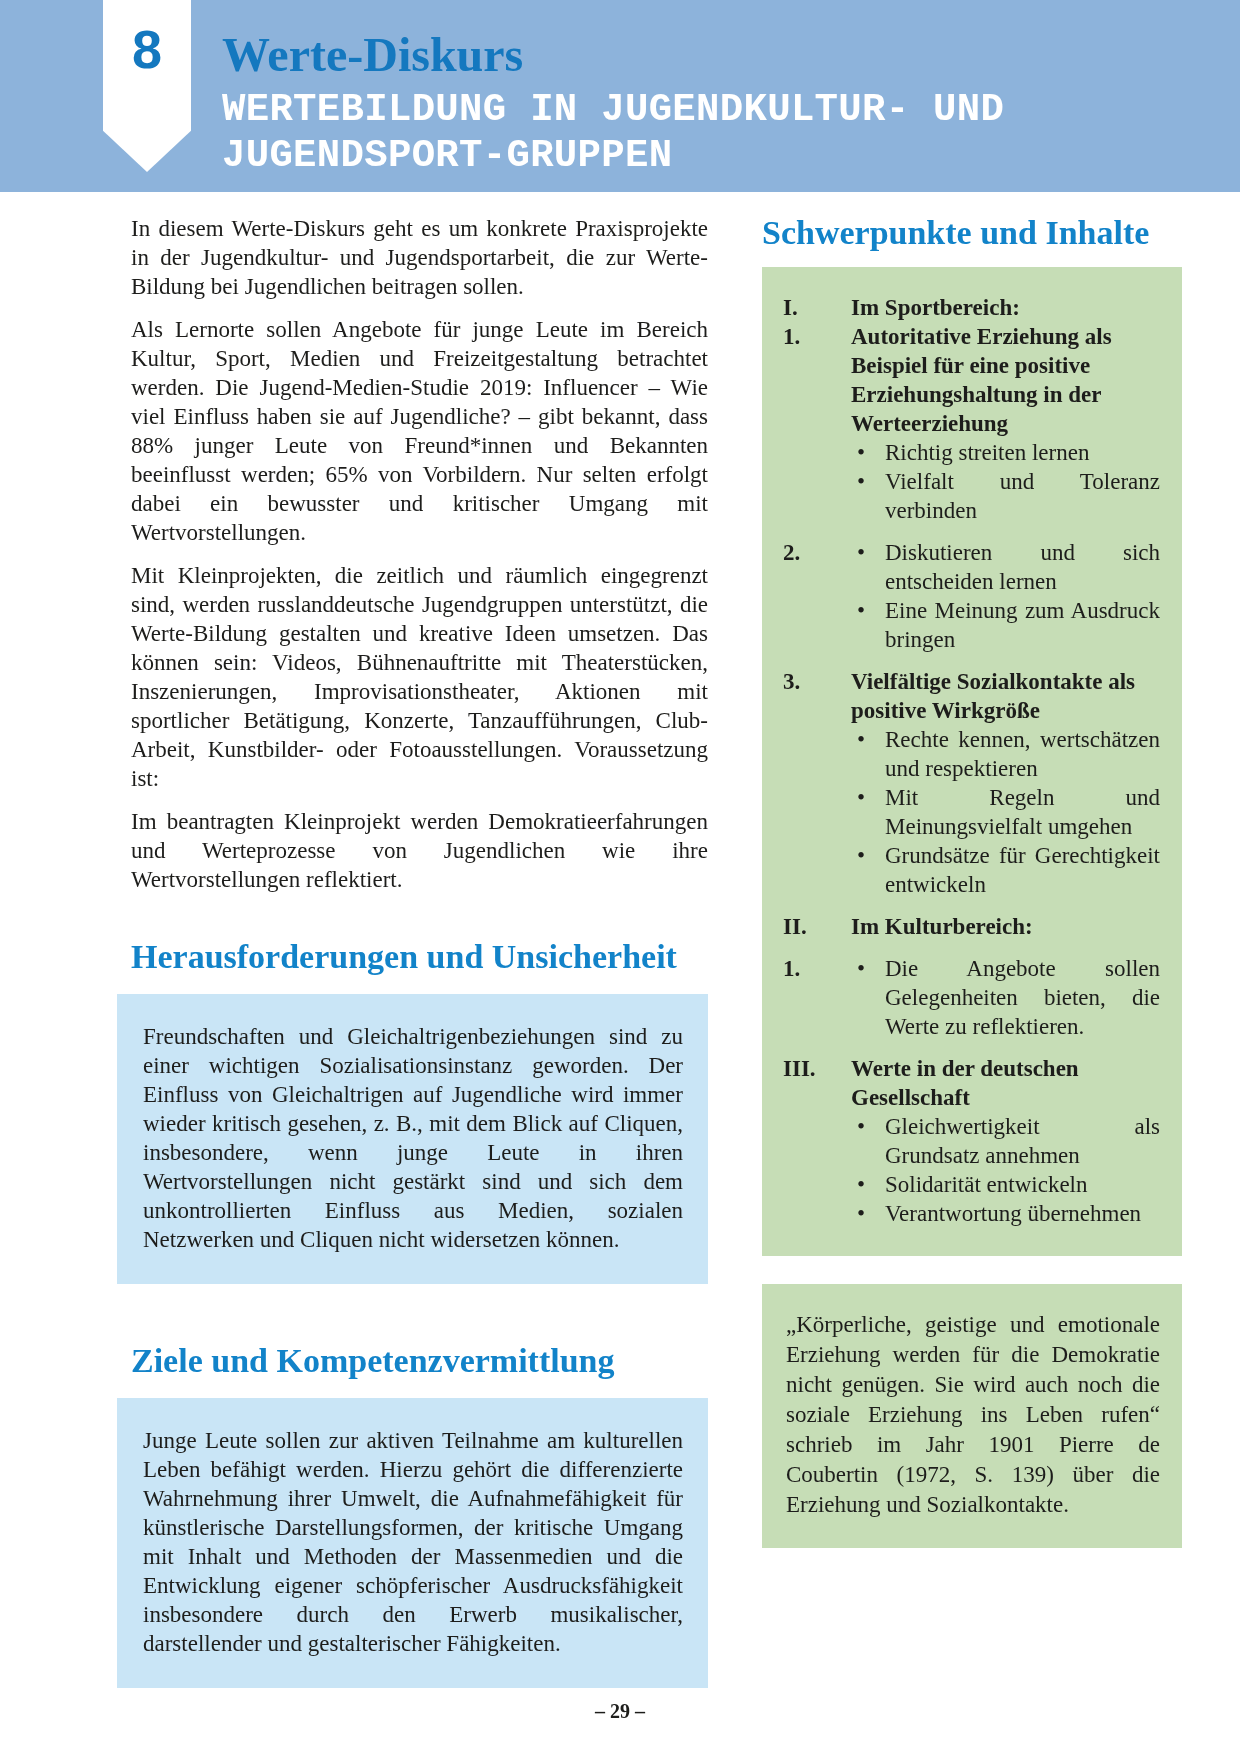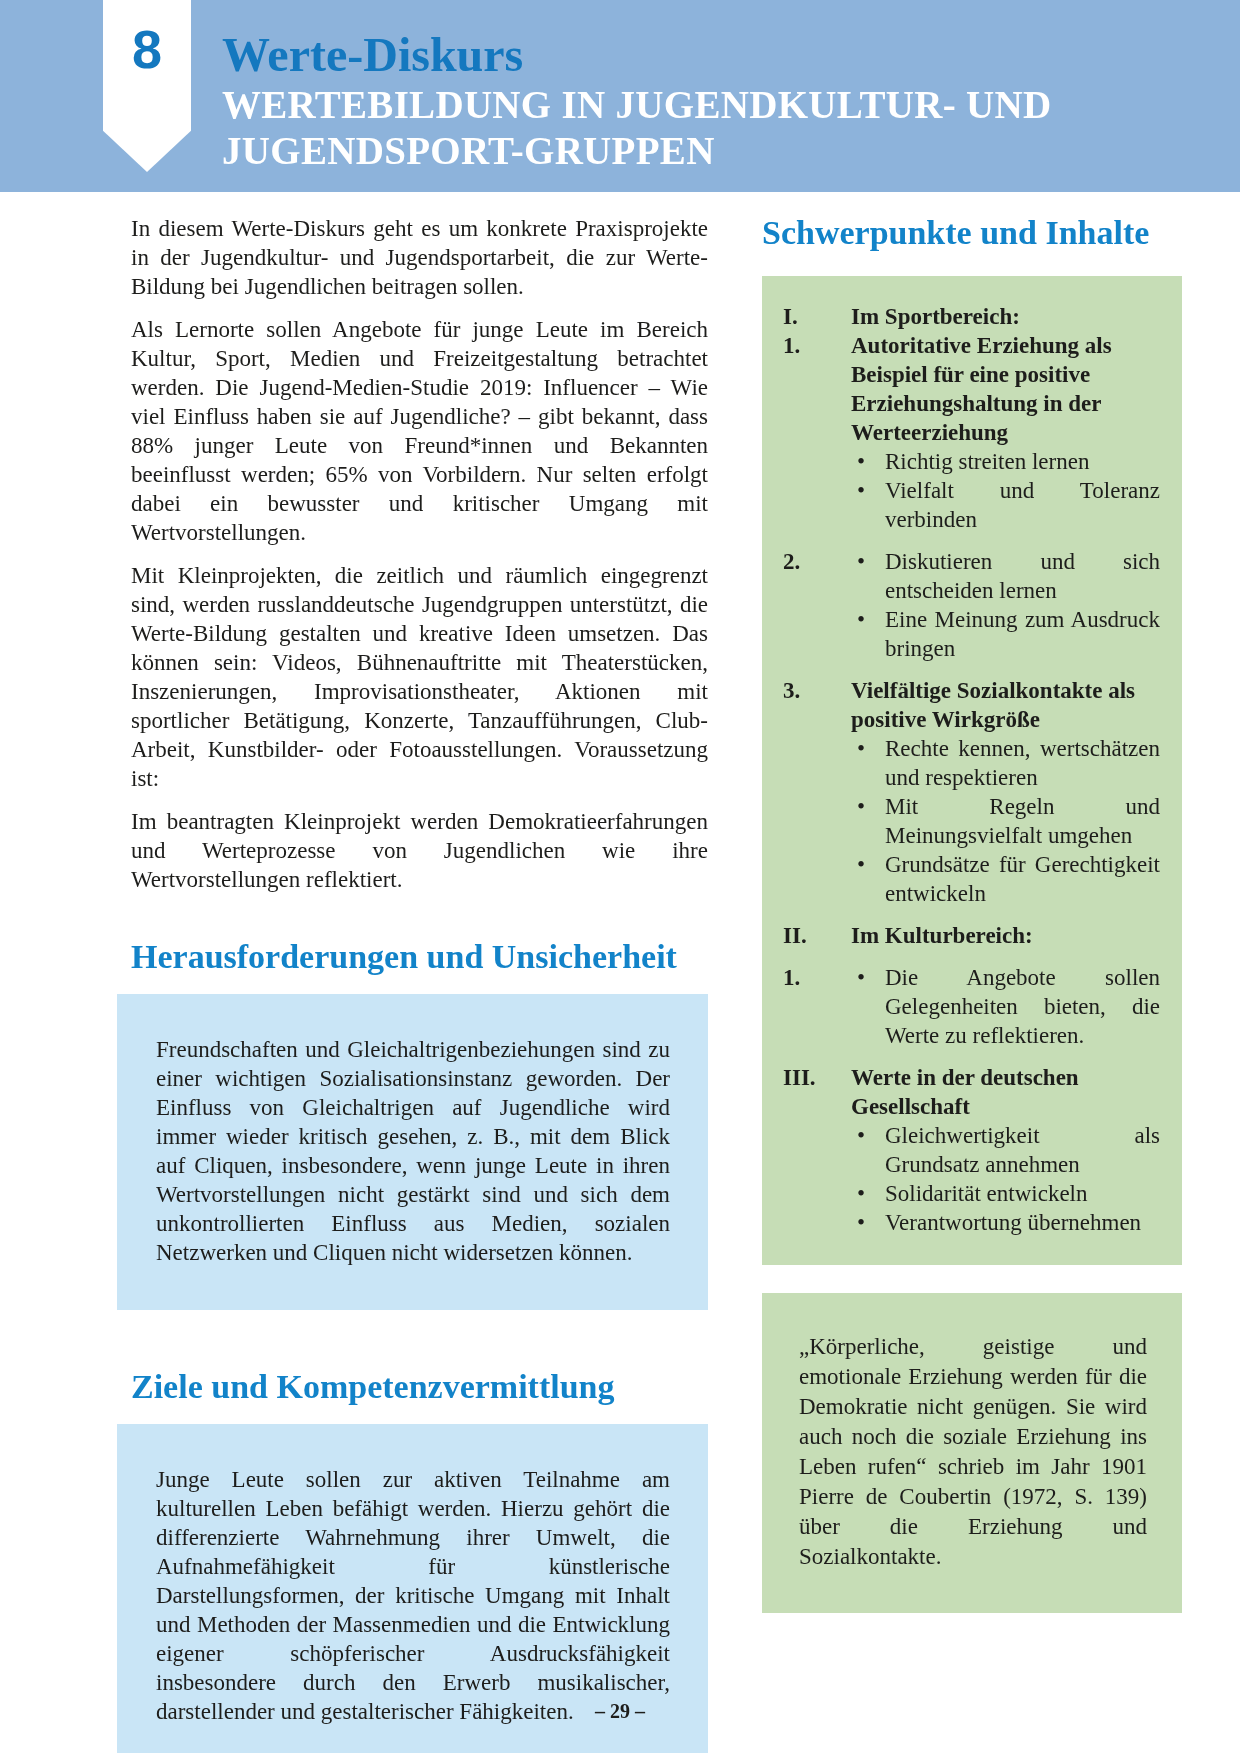--- a/index.html
+++ b/index.html
@@ -37,47 +37,47 @@
     font-family:"Liberation Sans", sans-serif;
     font-weight:bold;font-size:54px;line-height:58px;
     color:var(--accent-blue);
   }
   .titles{position:absolute;left:222px;top:28px;}
   h1{
     margin:0;font-size:48px;line-height:54px;font-weight:bold;
     color:var(--accent-blue);
   }
   .subtitle{
-    width:830px;
+    margin-top:5px;width:830px;
     font-size:39px;line-height:46px;font-weight:bold;
-    color:#ffffff;text-transform:uppercase;letter-spacing:.3px;
+    color:#ffffff;text-transform:uppercase;letter-spacing:.3px;font-family:Liberation Mono, monospace;
   }
 
   
   .left-col{position:absolute;left:117px;top:214px;width:591px;}
   .right-col{position:absolute;left:762px;top:214px;width:420px;}
 
   .body-par{
     margin:0 0 14px 14px;
     font-size:23px;line-height:29px;text-align:justify;
   }
   h2{
     margin:0;font-size:34px;line-height:38px;font-weight:bold;
     color:var(--heading-blue);
   }
   .left-col h2{margin:44px 0 18px 14px;}
   .left-col h2.second{margin-top:58px;}
-  .right-col h2{margin:0 0 24px 0;}
+  .right-col h2{margin:0 0 15px 0;}
 
   .box{box-sizing:border-box;}
   .box-blue{
     width:591px;background:var(--box-blue);
     padding:28px 25px 30px 26px;
   }
-  .box p{margin:13px;font-size:23px;line-height:29px;text-align:justify;}
+  .box p{margin:0;font-size:23px;line-height:29px;text-align:justify;}
 
   .box-green{
     width:420px;background:var(--box-green);
     padding:26px 22px 28px 21px;
   }
   .quote{margin-top:28px;padding-left:24px;}
   .quote p{line-height:30px;}
 
   
   .outline-item{

